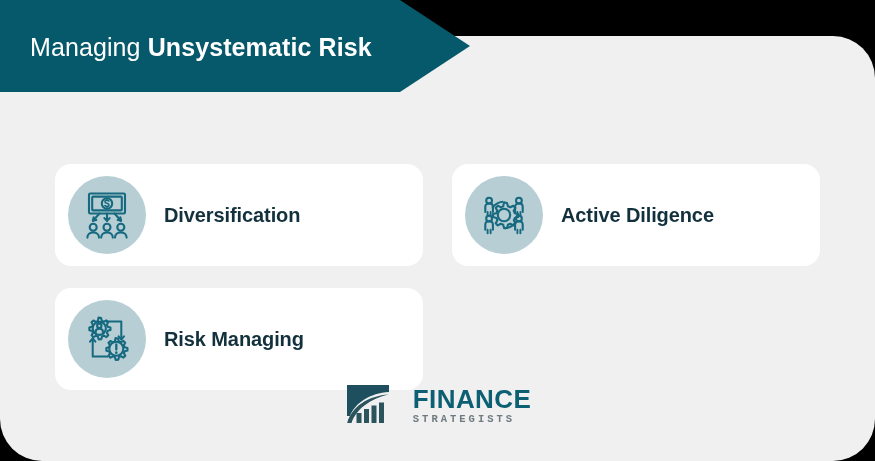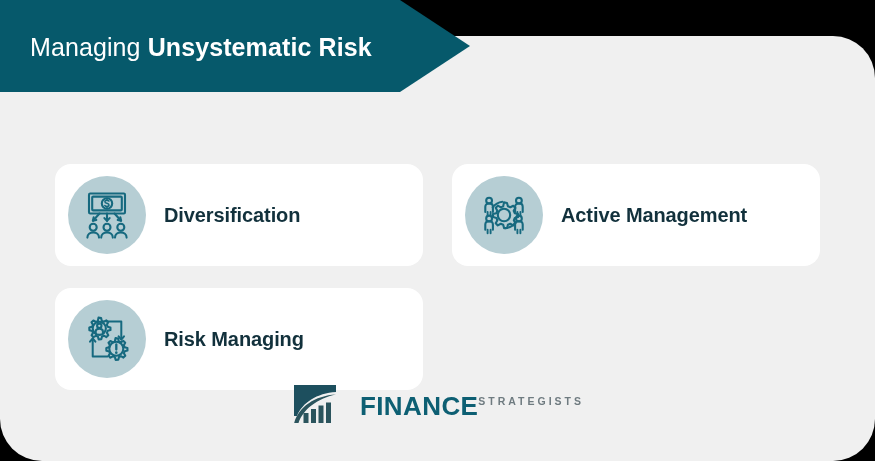--- a/index.html
+++ b/index.html
@@ -112,37 +112,38 @@
     display: flex;
     align-items: center;
     justify-content: center;
   }
   .logo-mark {
     display: block;
   }
   .logo-text {
     margin-left: 21px;
     display: flex;
-    flex-direction: row;
+    flex-direction: column;
     justify-content: center;
   }
   .logo-primary {
     color: #0d5f73;
     font-size: 26px;
     font-weight: 700;
     line-height: 25px;
     letter-spacing: 0.4px;
   }
   .logo-secondary {
     color: #6f7b80;
     font-size: 10.5px;
     font-weight: 700;
     line-height: 12px;
     letter-spacing: 3.0px;
     margin-top: 1px;
+    font-family: Liberation Mono, monospace;
   }
 </style>
 </head>
 <body>
 
 <div id="infographic">
 
   <div class="card-surface"></div>
 
   <div class="ribbon">
@@ -201,21 +202,21 @@
             <circle cx="42.9" cy="13.6" r="2.9"></circle>
             <path d="M39.1 24.9v-5.2c0-2 1.7-3.3 3.8-3.3s3.8 1.3 3.8 3.3v5.2"></path>
             <path d="M41.4 24.9v3.4M44.4 24.9v3.4" stroke-width="1.9"></path>
 
             <circle cx="42.9" cy="31.5" r="2.9"></circle>
             <path d="M39.1 42.8v-5.2c0-2 1.7-3.3 3.8-3.3s3.8 1.3 3.8 3.3v5.2"></path>
             <path d="M41.4 42.8v3.4M44.4 42.8v3.4" stroke-width="1.9"></path>
           </svg>
         </span>
       </div>
-      <div class="item-label">Active Management</div>
+      <div class="item-label">Active Diligence</div>
     </div>
 
     <div class="item-card">
       <div class="icon-circle">
         <span>
           <svg width="56" height="56" viewBox="0 0 56 56" fill="none" stroke="#16697f" stroke-width="2.1" stroke-linecap="round" stroke-linejoin="round">
 
             <path d="M27.5 10.5h14.8v17.5" stroke-width="2"></path>
             <path d="M39.6 25.3l2.7 3.4 2.7-3.4" stroke-width="2"></path>
             <path d="M28.5 45.5H13.7V28" stroke-width="2"></path>

